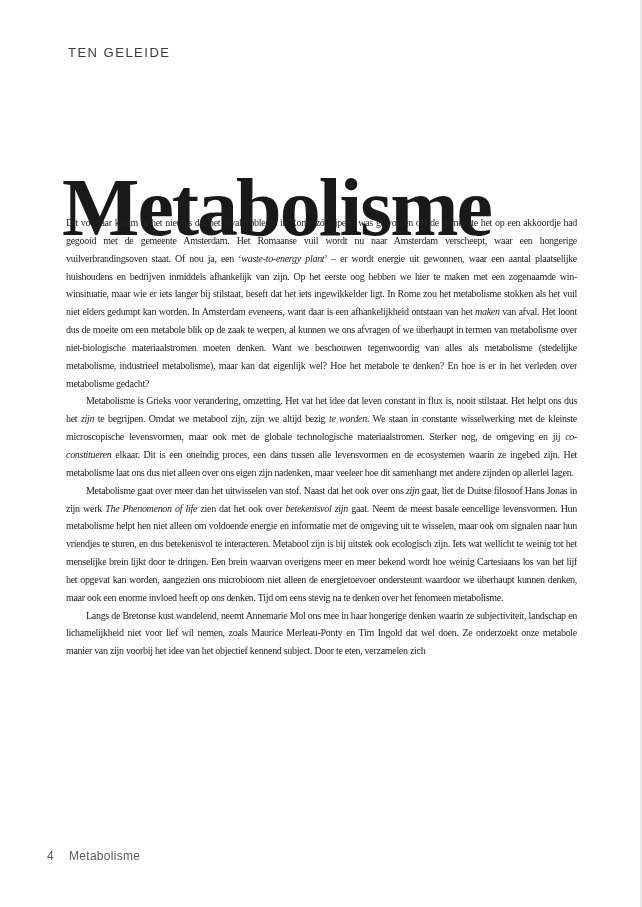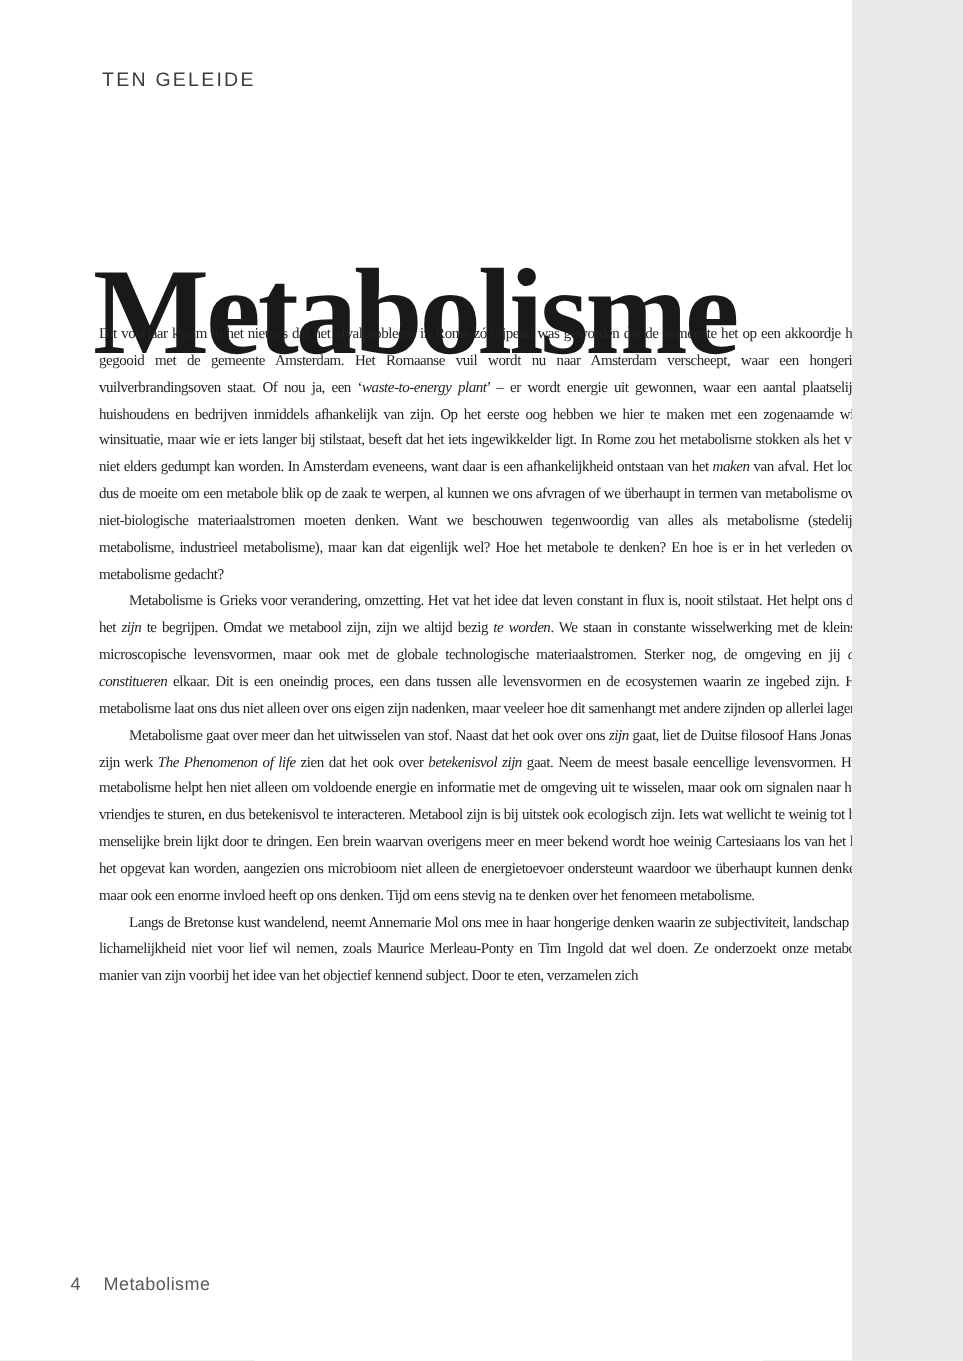--- a/index.html
+++ b/index.html
@@ -1,18 +1,18 @@
 <!DOCTYPE html>
 <html lang="nl"><head>
 <meta charset="utf-8">
 <style>
   html, body { margin: 0; padding: 0; background: #e8e8e8; }
   .page {
     position: relative;
-    width: 568px;
+    width: 640px;
     height: 907px;
     background: #ffffff;
     overflow: hidden;
     font-family: "Liberation Serif", serif;
     color: #242424;
   }
   .kicker {
     position: absolute;
     left: 68px;
     top: 45px;

